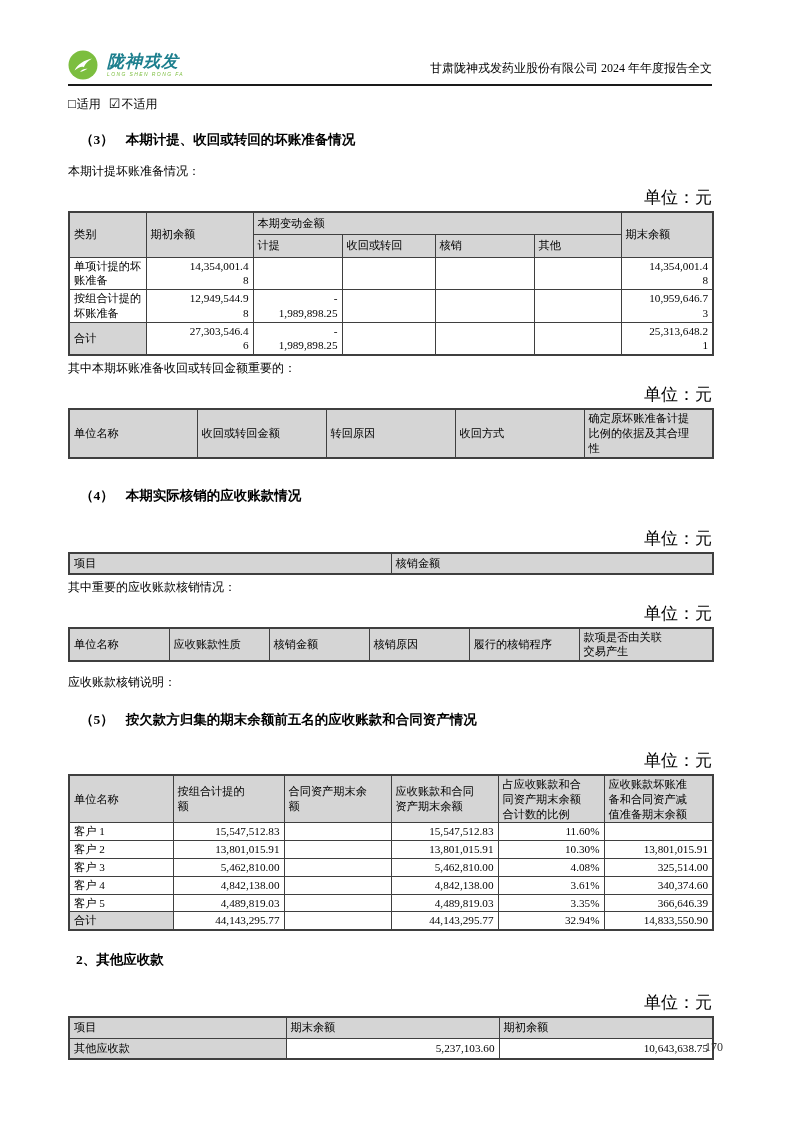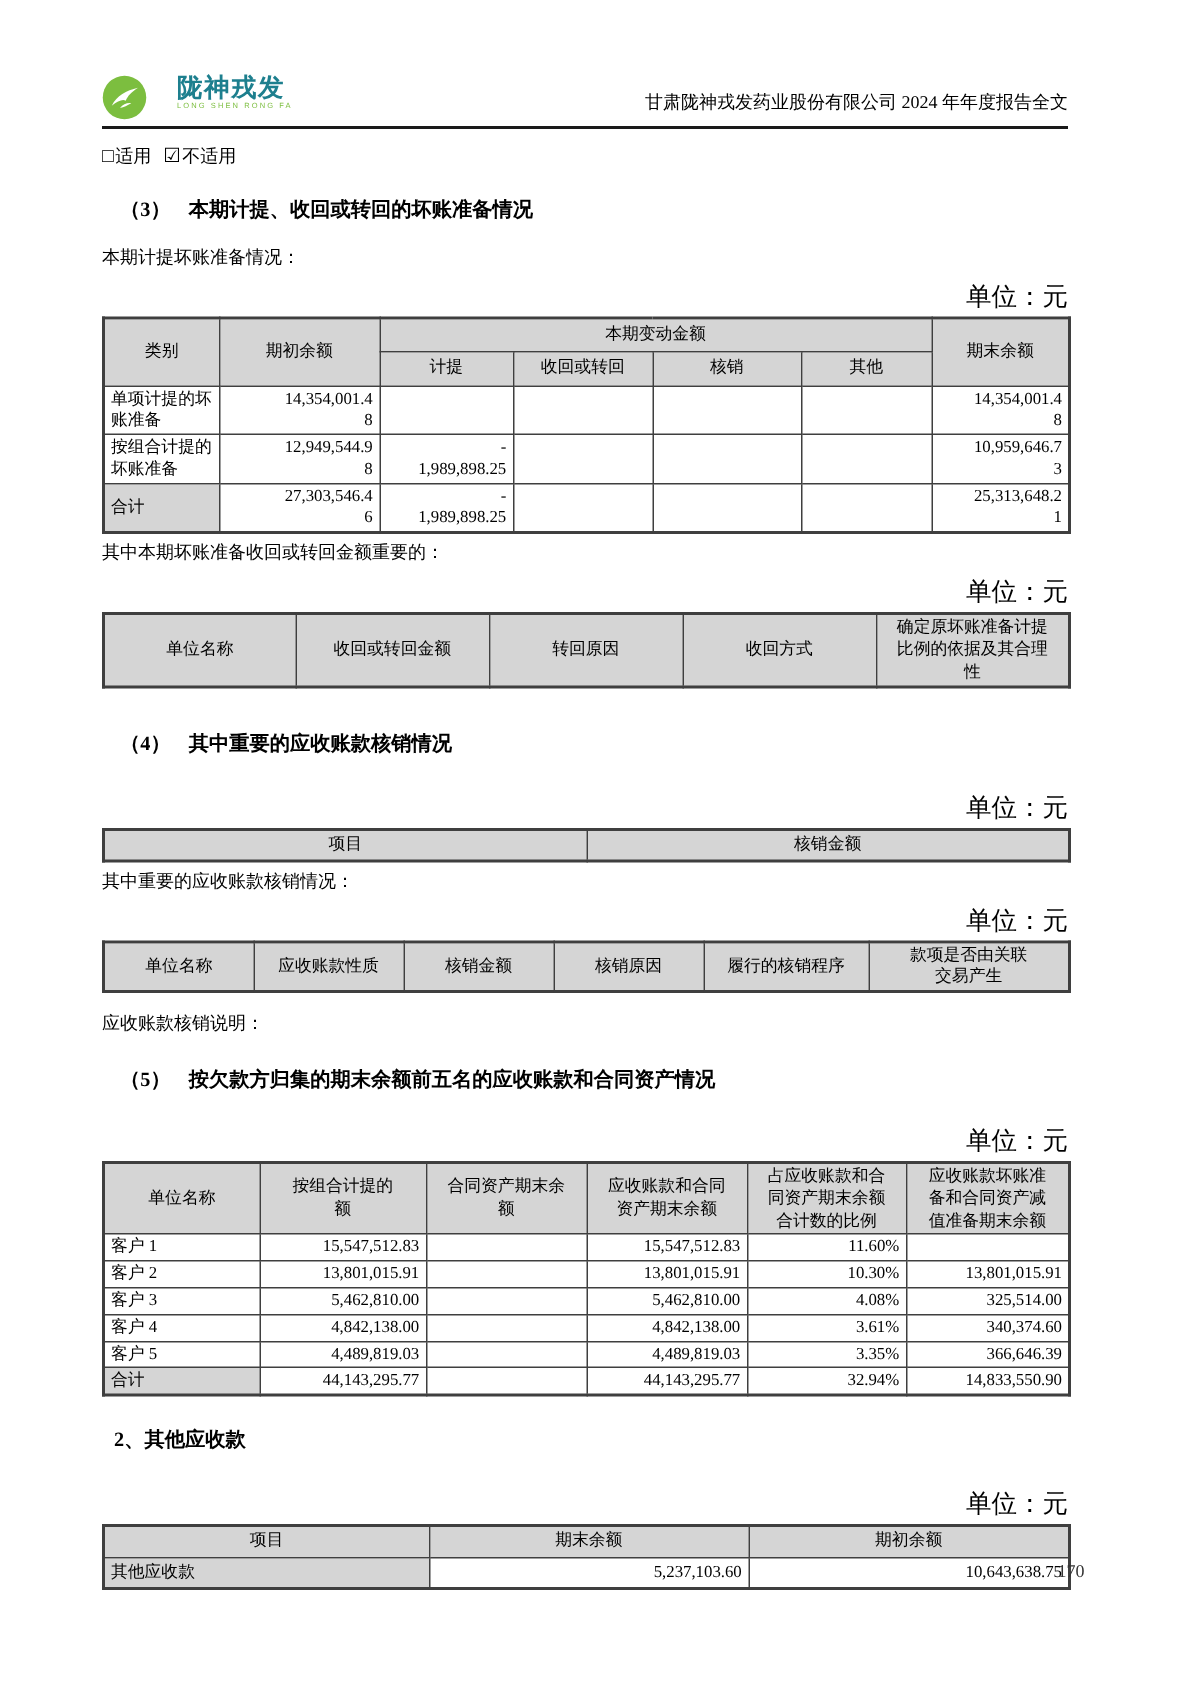--- a/index.html
+++ b/index.html
@@ -2,41 +2,41 @@
 <html><head>
 <meta charset="utf-8">
 <style>
   html,body{margin:0;padding:0;background:#ffffff;}
   .doc{position:relative;width:793px;height:1122px;background:#ffffff;overflow:hidden;
        font-family:"Liberation Serif","DejaVu Serif",serif;color:#000;}
   .content{position:absolute;left:68px;top:0;width:644px;}
 
   
   .header{display:flex;justify-content:space-between;align-items:flex-end;padding-top:46px;height:34px;}
-  .logo{display:flex;gap:20px;}
+  .logo{display:flex;align-items:center;gap:9px;font-style:italic;}
   .brand-text{display:flex;flex-direction:column;line-height:1;}
   .brand-cn{font-size:17px;font-weight:bold;color:#1d7f8e;letter-spacing:1px;font-family:"Liberation Sans",sans-serif;}
   .brand-en{font-size:5px;color:#7cbe3f;letter-spacing:1.4px;margin-top:2px;font-family:"Liberation Sans",sans-serif;}
   .doc-title{font-size:12px;padding-bottom:3px;}
   .rule{margin-top:4px;border-top:2.5px solid #1a1a1a;}
 
   .applicability{margin-top:10px;font-size:12px;}
   .cbx{font-size:13px;margin-right:1px;}
   .gap{display:inline-block;width:8px;}
 
   .sec-h{margin-top:18px;font-size:13.5px;font-weight:bold;padding-left:12px;}
   .sec-num{margin-right:12px;}
   .sec-h2{margin-top:18px;font-size:13.5px;font-weight:bold;padding-left:8px;}
   .body-text{margin-top:14px;font-size:12px;}
   .note{margin-top:4px;font-size:12px;}
   .unit{margin-top:6px;margin-bottom:2px;font-size:17px;text-align:right;}
 
   table{border-collapse:collapse;table-layout:fixed;width:644px;font-size:11.2px;border:2px solid #3f3f3f;}
   th,td{border:1px solid #3f3f3f;padding:1px 4px;vertical-align:middle;font-weight:normal;line-height:1.32;overflow:hidden;}
-  .hd{background:#d5d5d5;text-align:center;white-space:pre-line;word-break:keep-all;}
+  .hd{background:#d5d5d5;text-align:left;white-space:pre-line;word-break:keep-all;}
   .num{text-align:right;white-space:pre-line;}
   .cat{text-align:left;white-space:pre-line;word-break:keep-all;padding-left:4px;padding-right:2px;}
   .gray{background:#d5d5d5;}
   .rh1{height:22px;} .rh2{height:23px;} .rsm{height:17px;} .rmd{height:21px;border-radius:10px;}
   .mt2{margin-top:2px;}
   .s4h{margin-top:28px;} .u3{margin-top:22px;} .n3{margin-top:12px;}
   .s5h{margin-top:20px;} .u5{margin-top:20px;}
   .soh{margin-top:20px;} .u6{margin-top:22px;}
 
   .page-num{position:absolute;top:1040px;right:70px;font-size:12px;color:#333;}
@@ -155,21 +155,21 @@
         <th class="hd">转回原因</th>
         <th class="hd">收回方式</th>
         <th class="hd">确定原坏账准备计提
 比例的依据及其合理
 性</th>
       </tr>
     </tbody>
       </table>
 
     <div class="sec-h s4h">
-      <span class="sec-num">（4）</span><span>其中重要的应收账款核销情况</span>
+      <span class="sec-num">（4）</span><span>本期实际核销的应收账款情况</span>
     </div>
     <div class="unit u3">单位：元</div>
 
     <table class="mt2">
       <colgroup>
           <col style="width:322px">
           <col style="width:322px">
         </colgroup>
       <tbody>
           <tr class="rmd">

